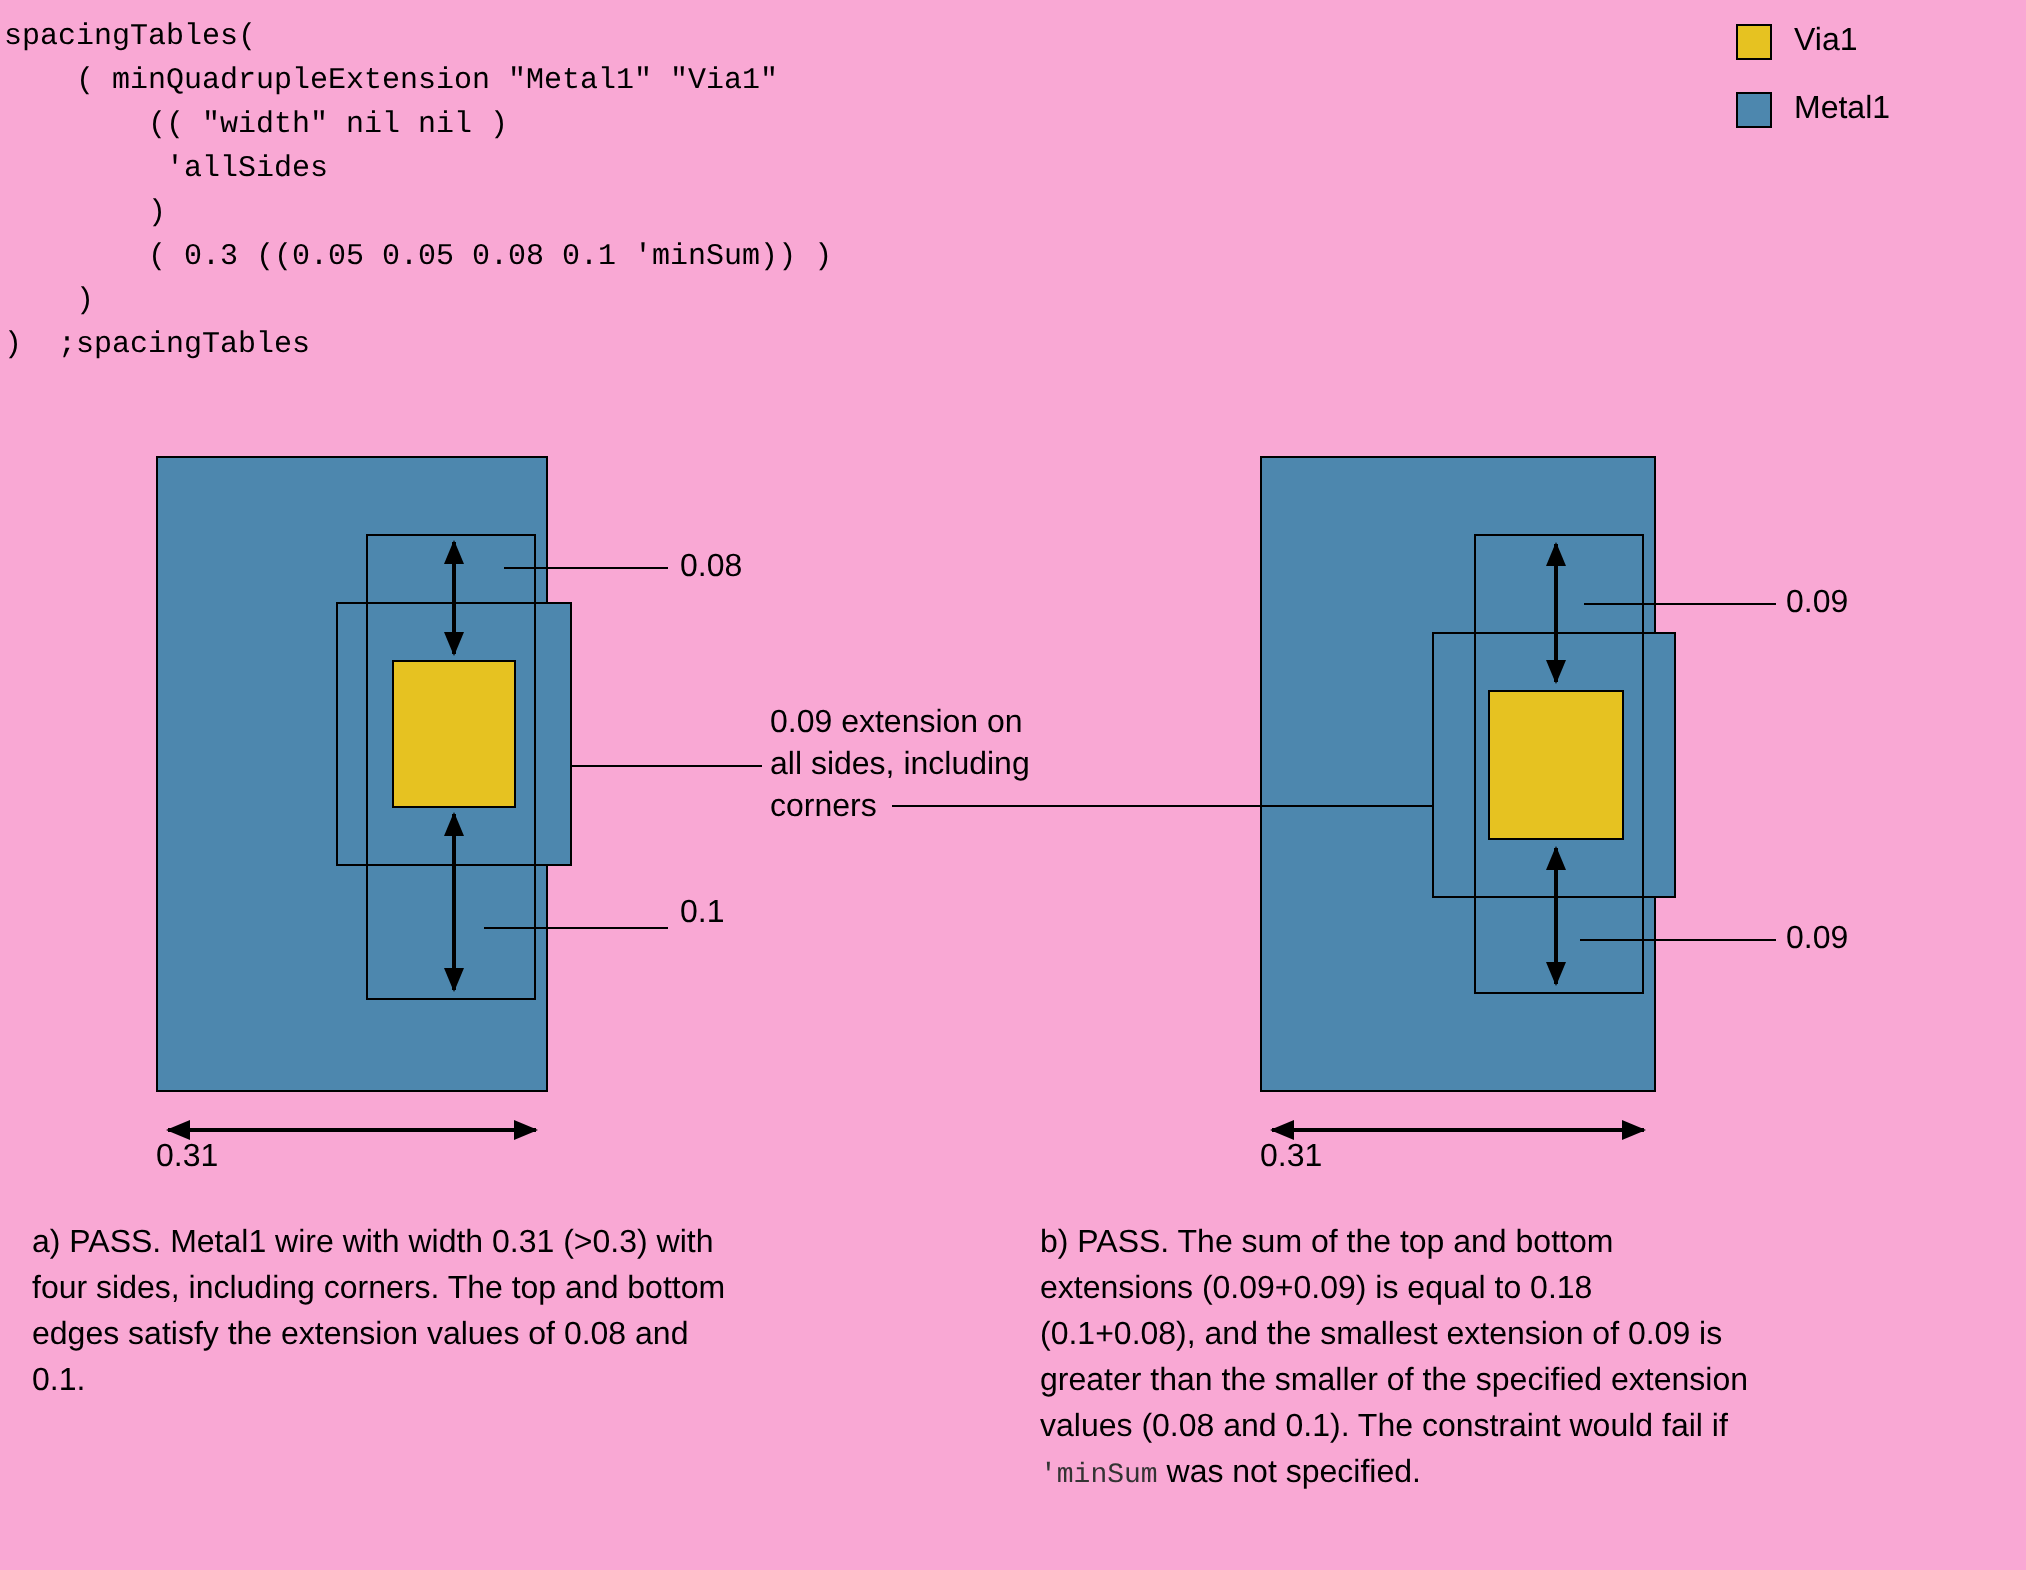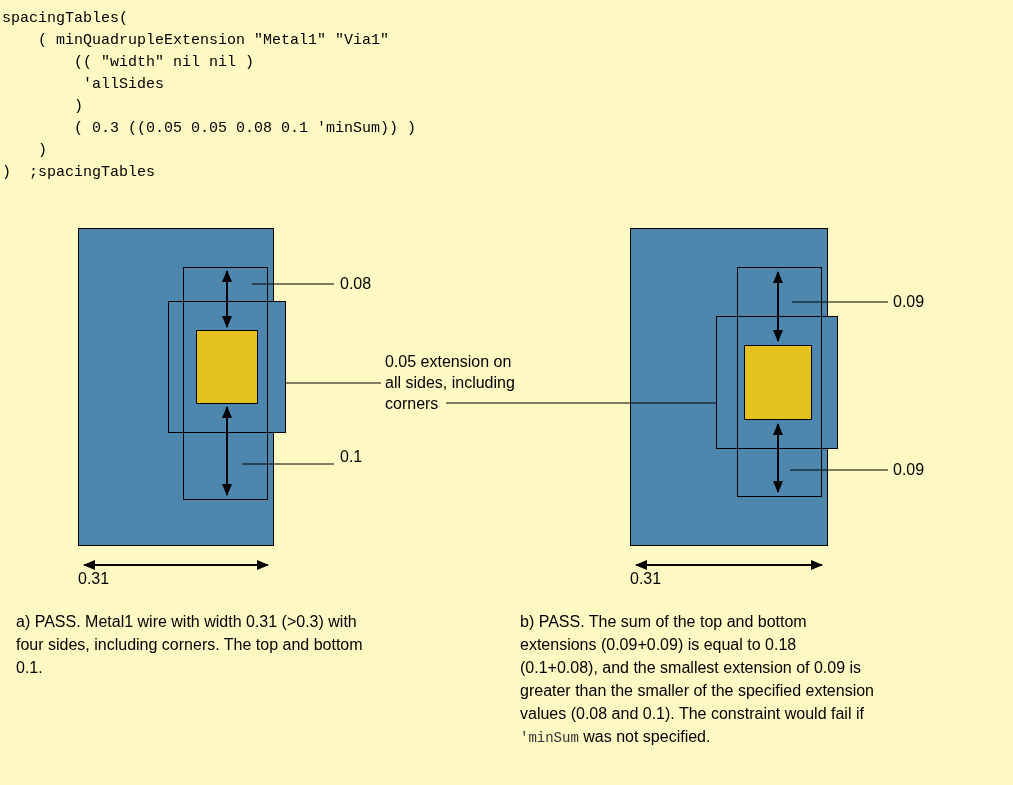--- a/index.html
+++ b/index.html
@@ -1,20 +1,20 @@
 <!DOCTYPE html>
 <html><head>
 <meta charset="utf-8">
 <style>
   html,body { margin:0; padding:0; background:#ffffff; }
   .page {
     position: relative;
     width: 1013px;
     height: 785px;
-    background: #fef9c3;
+    background: #f9a8d4;
     font-family: "Liberation Sans", "DejaVu Sans", sans-serif;
     color: #000;
     overflow: hidden;
   }
   .code {
     position: absolute;
     left: 2px;
     top: 8px;
     margin: 0;
     font-family: "Liberation Mono", "DejaVu Sans Mono", monospace;
@@ -86,20 +86,30 @@
 
   <pre class="code">spacingTables(
     ( minQuadrupleExtension "Metal1" "Via1"
         (( "width" nil nil )
          'allSides
         )
         ( 0.3 ((0.05 0.05 0.08 0.1 'minSum)) )
     )
 )  ;spacingTables</pre>
 
+  <div class="legend">
+    <div class="legend-row">
+      <span class="swatch" style="background-color: rgb(230, 194, 33);"></span>
+      <span class="legend-label">Via1</span>
+    </div>
+    <div class="legend-row">
+      <span class="swatch" style="background-color: rgb(77, 135, 174);"></span>
+      <span class="legend-label">Metal1</span>
+    </div>
+  </div>
 
   <div class="rect" style="left: 78px; top: 228px; width: 196px; height: 318px; background-color: rgb(77, 135, 174);"></div>
   <div class="rect" style="left: 168px; top: 301px; width: 118px; height: 132px; background-color: rgb(77, 135, 174);"></div>
   <div class="rect outline" style="left:183px; top:267px; width:85px; height:233px;"></div>
   <div class="rect" style="left: 196px; top: 330px; width: 62px; height: 74px; background-color: rgb(230, 194, 33);"></div>
 
   <div class="rect" style="left: 630px; top: 228px; width: 198px; height: 318px; background-color: rgb(77, 135, 174);"></div>
   <div class="rect" style="left: 716px; top: 316px; width: 122px; height: 133px; background-color: rgb(77, 135, 174);"></div>
   <div class="rect outline" style="left:737px; top:267px; width:85px; height:230px;"></div>
   <div class="rect" style="left: 744px; top: 345px; width: 68px; height: 75px; background-color: rgb(230, 194, 33);"></div>
@@ -129,28 +139,29 @@
 
   <div class="dim-label" style="left:340px; top:275px;">0.08</div>
   <div class="dim-label" style="left:340px; top:448px;">0.1</div>
   <div class="width-label" style="left:78px; top:570px; width:196px;">0.31</div>
 
   <div class="dim-label" style="left:893px; top:293px;">0.09</div>
   <div class="dim-label" style="left:893px; top:461px;">0.09</div>
   <div class="width-label" style="left:630px; top:570px; width:198px;">0.31</div>
 
   <div class="annotation">
-    <div>0.05 extension on</div>
+    <div>0.09 extension on</div>
     <div>all sides, including</div>
     <div>corners</div>
   </div>
 
   <div class="caption" style="left:16px; top:610px; width:462px;">
     <div>a) PASS. Metal1 wire with width 0.31 (&gt;0.3) with</div>
     <div>four sides, including corners. The top and bottom</div>
+    <div>edges satisfy the extension values of 0.08 and</div>
     <div>0.1.</div>
   </div>
 
   <div class="caption" style="left:520px; top:610px; width:488px;">
     <div>b) PASS. The sum of the top and bottom</div>
     <div>extensions (0.09+0.09) is equal to 0.18</div>
     <div>(0.1+0.08), and the smallest extension of 0.09 is</div>
     <div>greater than the smaller of the specified extension</div>
     <div>values (0.08 and 0.1). The constraint would fail if</div>
     <div><span class="mono">'minSum</span><span> was not specified.</span></div>

